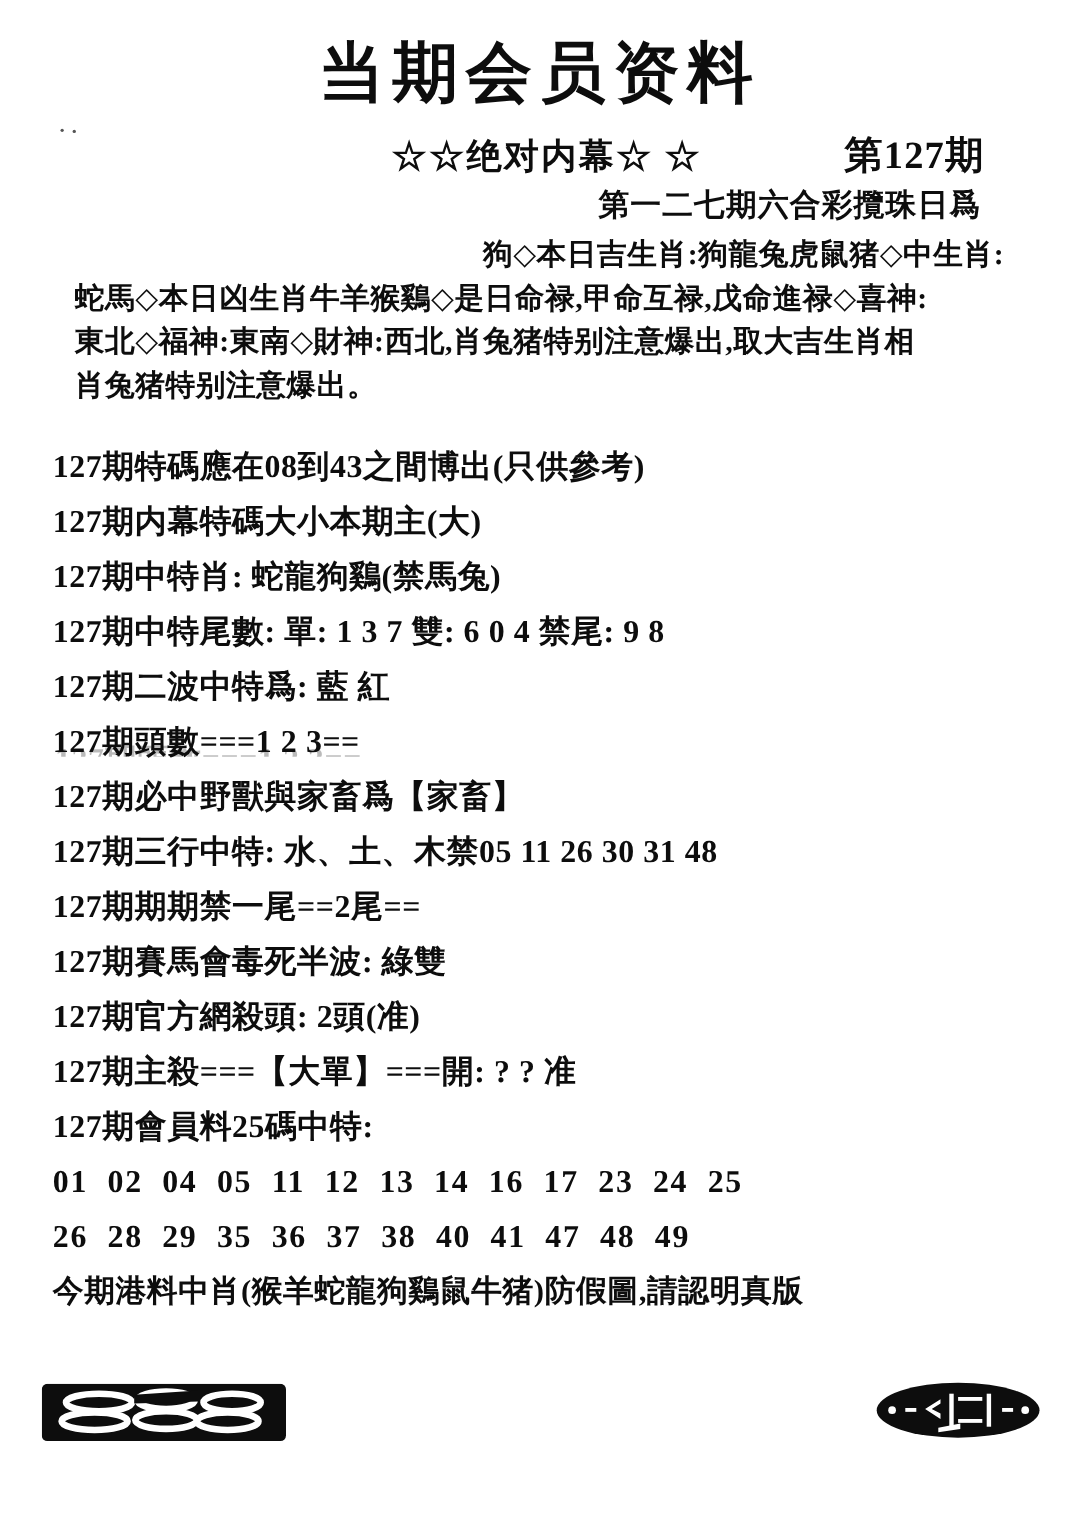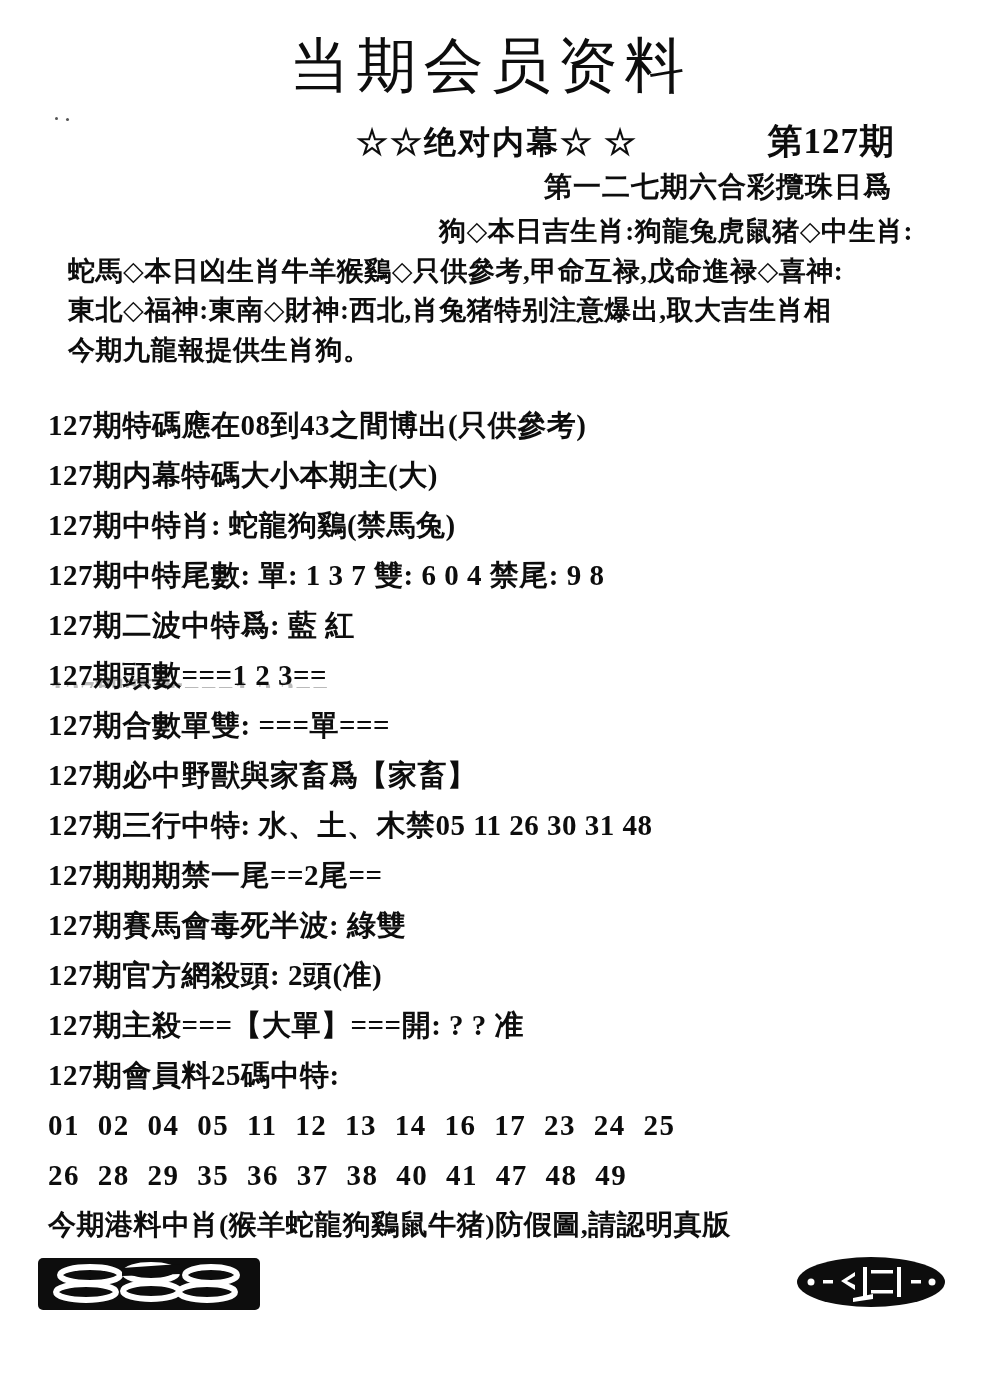--- a/index.html
+++ b/index.html
@@ -6,21 +6,21 @@
   html,body{margin:0;padding:0;background:#888;}
   .page{
     position:relative; width:981px; height:1388px; margin:0 auto;
     background:var(--paper); color:var(--ink); overflow:hidden;
     font-family:"Liberation Serif","DejaVu Serif",serif; font-weight:bold;
     -webkit-font-smoothing:none;
   }
   .title{
     position:absolute; top:26px; left:0; width:100%;
     text-align:center; font-size:60px; letter-spacing:7px; line-height:80px;
-    margin:0; font-weight:normal;
+    margin:0; font-weight:bold;
   }
   .scan-dots{
     position:absolute; top:117px; left:55px; width:3px; height:3px;
     background:#555; box-shadow:11px 1px 0 #555; border-radius:50%;
   }
   .subtitle{
     position:absolute; top:121px; left:356px;
     font-size:32px; line-height:42px; letter-spacing:2px; white-space:pre;
   }
   .issue{
@@ -70,33 +70,32 @@
 
   <div class="scan-dots"></div>
 
   <div class="subtitle">☆☆绝对内幕☆ ☆</div>
   <div class="issue">第127期</div>
 
   <div class="intro">第一二七期六合彩攬珠日爲</div>
 
   <div class="paragraph">
     <div class="pline first">狗◇本日吉生肖:狗龍兔虎鼠猪◇中生肖:</div>
-    <div class="pline">蛇馬◇本日凶生肖牛羊猴鷄◇只供參考,甲命互禄,戊命進禄◇喜神:</div>
+    <div class="pline">蛇馬◇本日凶生肖牛羊猴鷄◇是日命禄,甲命互禄,戊命進禄◇喜神:</div>
     <div class="pline">東北◇福神:東南◇財神:西北,肖兔猪特别注意爆出,取大吉生肖相</div>
-    <div class="pline">今期九龍報提供生肖狗。</div>
+    <div class="pline">肖兔猪特别注意爆出。</div>
   </div>
 
   <div class="info">
     <div class="info-row">127期特碼應在08到43之間博出(只供參考)</div>
     <div class="info-row">127期内幕特碼大小本期主(大)</div>
     <div class="info-row">127期中特肖: 蛇龍狗鷄(禁馬兔)</div>
     <div class="info-row">127期中特尾數: 單: 1 3 7 雙: 6 0 4 禁尾: 9 8</div>
     <div class="info-row">127期二波中特爲: 藍 紅</div>
     <div class="info-row">127期頭數===1 2 3==</div>
-    <div class="info-row">127期合數單雙: ===單===</div>
     <div class="info-row">127期必中野獸與家畜爲【家畜】</div>
     <div class="info-row">127期三行中特: 水、土、木禁05 11 26 30 31 48</div>
     <div class="info-row">127期期期禁一尾==2尾==</div>
     <div class="info-row">127期賽馬會毒死半波: 綠雙</div>
     <div class="info-row">127期官方網殺頭: 2頭(准)</div>
     <div class="info-row">127期主殺===【大單】===開: ? ? 准</div>
     <div class="info-row">127期會員料25碼中特:</div>
     <div class="info-row nums">01 02 04 05 11 12 13 14 16 17 23 24 25</div>
     <div class="info-row nums">26 28 29 35 36 37 38 40 41 47 48 49</div>
     <div class="info-row note">今期港料中肖(猴羊蛇龍狗鷄鼠牛猪)防假圖,請認明真版</div>

